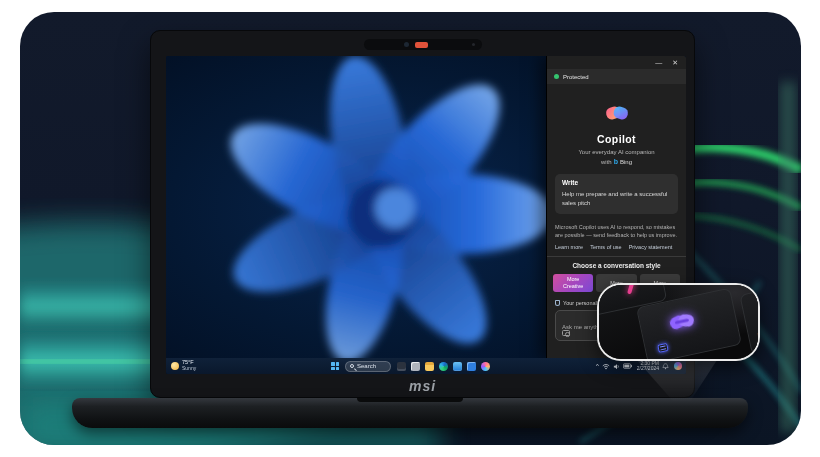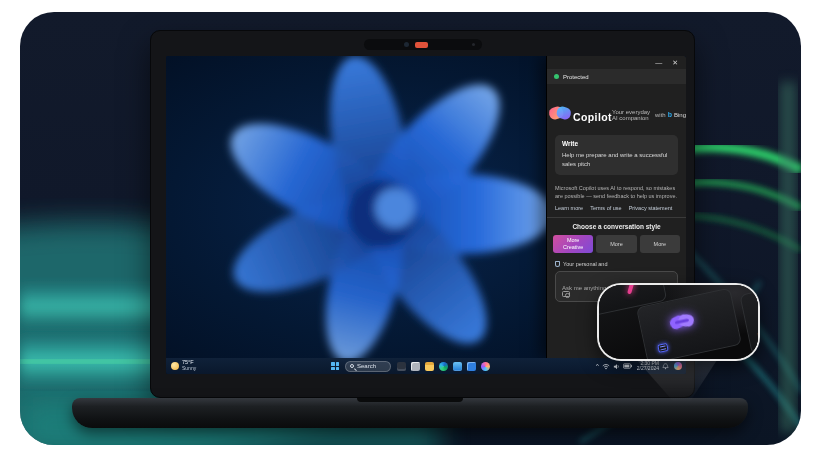--- a/index.html
+++ b/index.html
@@ -58,21 +58,21 @@
   .tray-copilot{width:8px;height:8px;border-radius:50%;background:conic-gradient(from 90deg,#ff6f9d,#ffb46b,#46c6ff,#9a5cff,#ff6f9d);margin-left:2px;}
 
   
   .copilot-panel{position:absolute;right:0;top:0;width:140px;height:302px;background:#202020;
     border-left:1px solid #000;box-shadow:-6px 0 14px rgba(0,0,0,.5);z-index:4;display:flex;flex-direction:column;}
   .cp-titlebar{height:13px;display:flex;justify-content:flex-end;align-items:center;gap:10px;padding:0 8px;}
   .cp-winbtn{font-size:7px;color:#cfcfcf;line-height:1;}
   .cp-protected{height:15px;background:#2b2b2b;display:flex;align-items:center;gap:4px;padding:0 7px;}
   .cp-protected-dot{width:5px;height:5px;border-radius:50%;background:#35c46f;}
   .cp-protected-label{font-size:6px;color:#e3e3e3;}
-  .cp-hero{display:flex;align-items:center;margin-top:16px;}
+  .cp-hero{display:flex;flex-direction:column;align-items:center;margin-top:16px;}
   .cp-logo{width:26px;height:26px;position:relative;}
   .cp-title{margin-top:7px;font-size:10.5px;font-weight:700;color:#ffffff;letter-spacing:.4px;}
   .cp-subtitle{margin-top:4px;font-size:6px;color:#b9b9b9;}
   .cp-withbing{margin-top:3px;font-size:6px;color:#b9b9b9;display:flex;align-items:center;gap:2px;}
   .bing-b{color:#2da7e8;font-weight:700;font-size:7px;}
   .bing-name{color:#dcdcdc;}
   .cp-write-card{margin:9px 8px 0;background:#2f2f2f;border-radius:5px;padding:5px 7px;}
   .cp-write-title{font-size:6.5px;font-weight:700;color:#ffffff;}
   .cp-write-body{margin-top:4px;font-size:6px;color:#d9d9d9;line-height:1.55;}
   .cp-disclaimer{margin:9px 8px 0;font-size:5.5px;color:#b3b3b3;line-height:1.5;}
@@ -352,20 +352,21 @@
             </span>
             <svg width="7" height="7" viewBox="0 0 8 8">
               <path d="M4 .8 C5.6 .8 6.3 2.2 6.3 3.6 L7 5.2 H1 L1.7 3.6 C1.7 2.2 2.4 .8 4 .8 Z" stroke="#dbe2ec" stroke-width=".7" fill="none"></path>
               <circle cx="4" cy="6.4" r=".8" fill="#dbe2ec"></circle>
             </svg>
             <span class="tray-copilot"></span>
           </div>
         </div>
       </div>
 
+      <div class="msi-logo">msi</div>
     </div>
 
     <div class="laptop-base">
       <span class="base-lip"></span>
     </div>
 
     <div class="inset-rays"></div>
 
     <div class="inset">
       <div class="inset-bg"></div>

